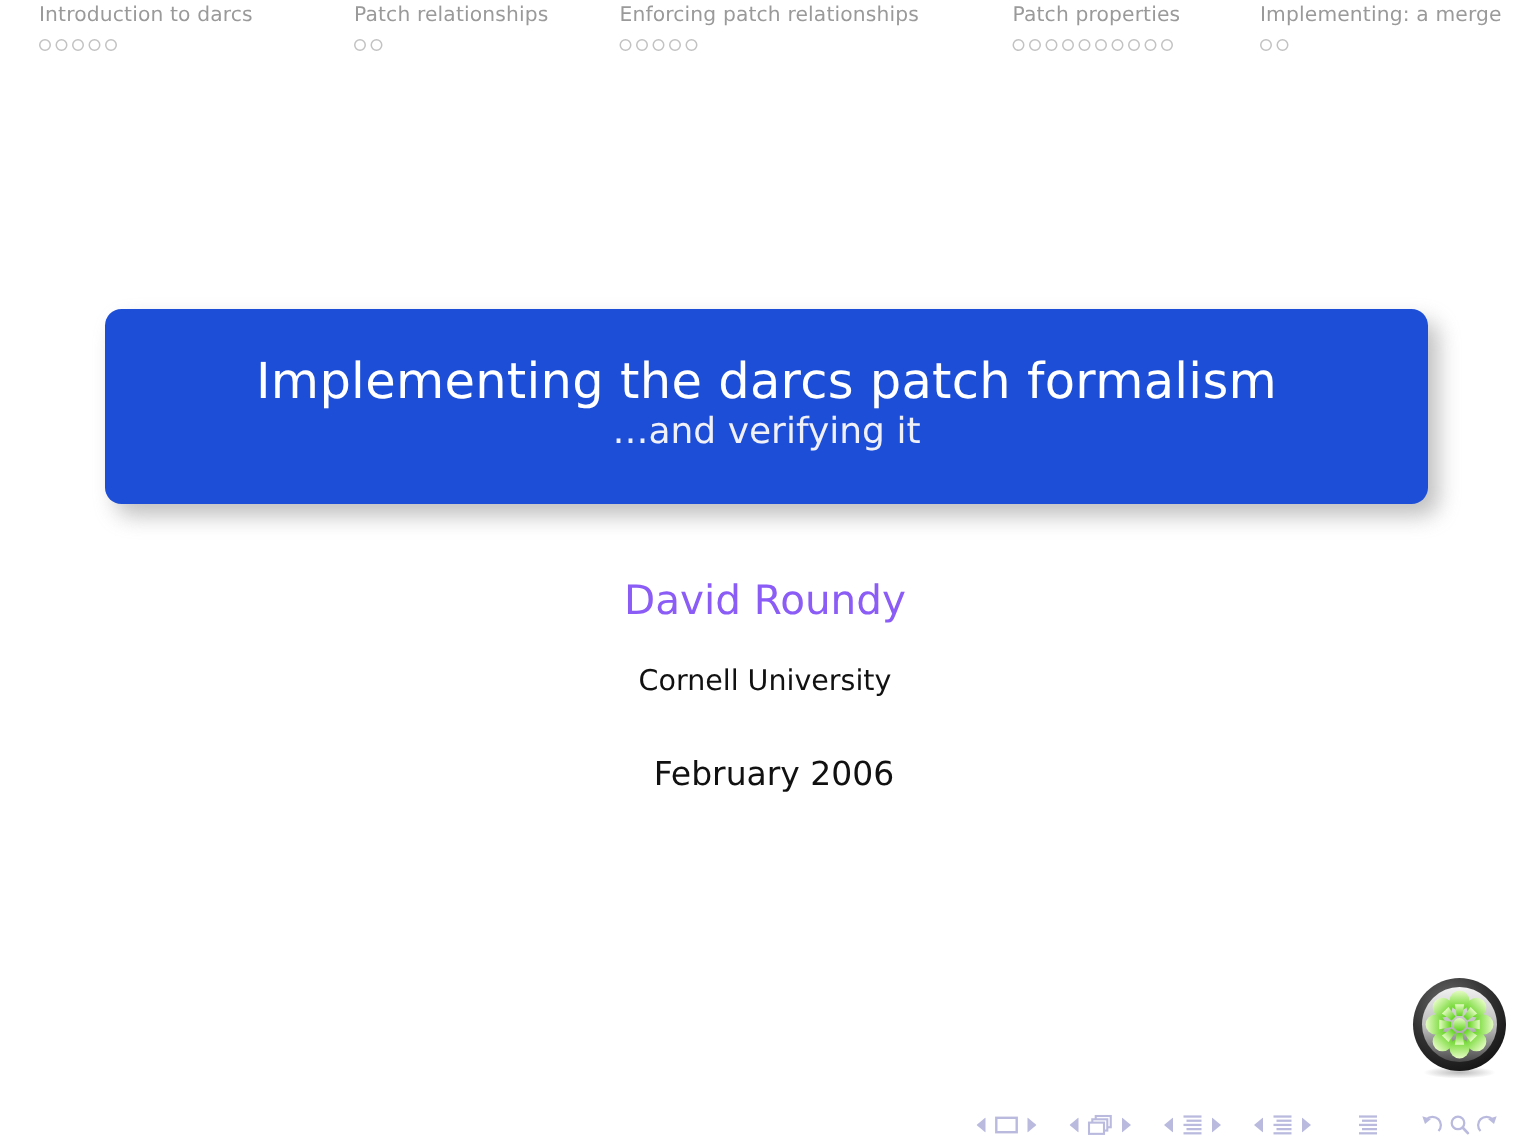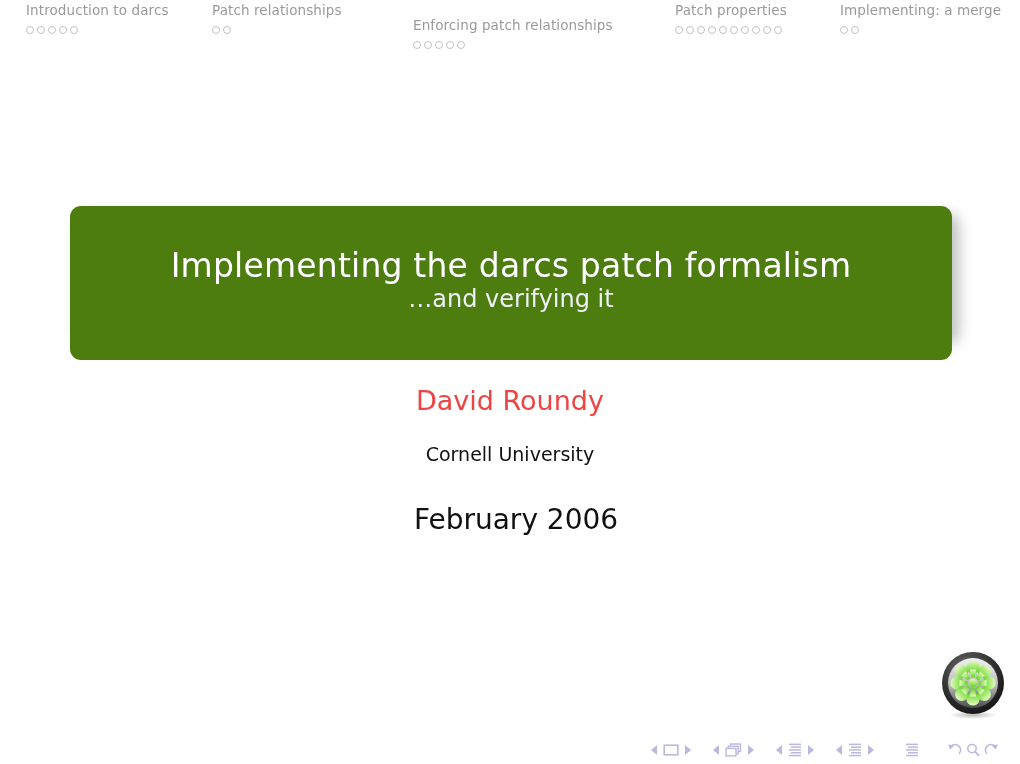--- a/index.html
+++ b/index.html
@@ -68,23 +68,23 @@
     border-radius: 11px;
     background: #8d8d8d;
     filter: blur(7px);
     opacity: 0.55;
   }
   .title-box {
     position: absolute;
     left: 0;
     top: 0;
     width: 882px;
-    height: 154px;
+    height: 130px;
     border-radius: 11px;
-    background: #4d7c0f;
+    background: #1d4ed8;
     display: flex;
     flex-direction: column;
     align-items: center;
     justify-content: center;
     box-sizing: border-box;
     padding-bottom: 4px;
   }
   .title-main {
     color: #ffffff;
     font-size: 33px;
@@ -104,31 +104,31 @@
   
   .meta-block {
     position: absolute;
     left: 0;
     top: 386px;
     width: 1020px;
     text-align: center;
   }
   .author {
     font-size: 27px;
-    color: #ef4444;
+    color: #8b5cf6;
     line-height: 1.1;
   }
   .institute {
     font-size: 19px;
     color: #111111;
     margin-top: 28px;
     line-height: 1.1;
   }
   .date {
-    font-size: 28px;
+    font-size: 22px;
     color: #111111;
     margin-top: 40px;
     line-height: 1.1;
     padding-left: 12px;
   }
 
   
   .logo {
     position: absolute;
     left: 938px;
@@ -166,29 +166,29 @@
     <div class="nav-section-title">Introduction to darcs</div>
     <div class="nav-dots">
       <span class="nav-dot"></span>
       <span class="nav-dot"></span>
       <span class="nav-dot"></span>
       <span class="nav-dot"></span>
       <span class="nav-dot"></span>
     </div>
   </div>
 
-  <div class="nav-section" style="left:212px;">
+  <div class="nav-section" style="left:236px;">
     <div class="nav-section-title">Patch relationships</div>
     <div class="nav-dots">
       <span class="nav-dot"></span>
       <span class="nav-dot"></span>
     </div>
   </div>
 
-  <div class="nav-section" style="left:413px;margin-top:15px;">
+  <div class="nav-section" style="left:413px;">
     <div class="nav-section-title">Enforcing patch relationships</div>
     <div class="nav-dots">
       <span class="nav-dot"></span>
       <span class="nav-dot"></span>
       <span class="nav-dot"></span>
       <span class="nav-dot"></span>
       <span class="nav-dot"></span>
     </div>
   </div>
 

